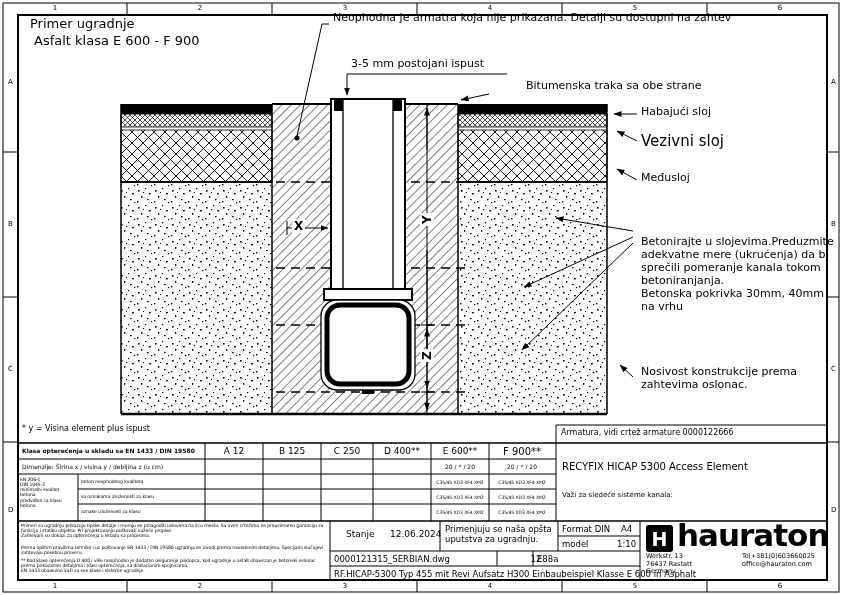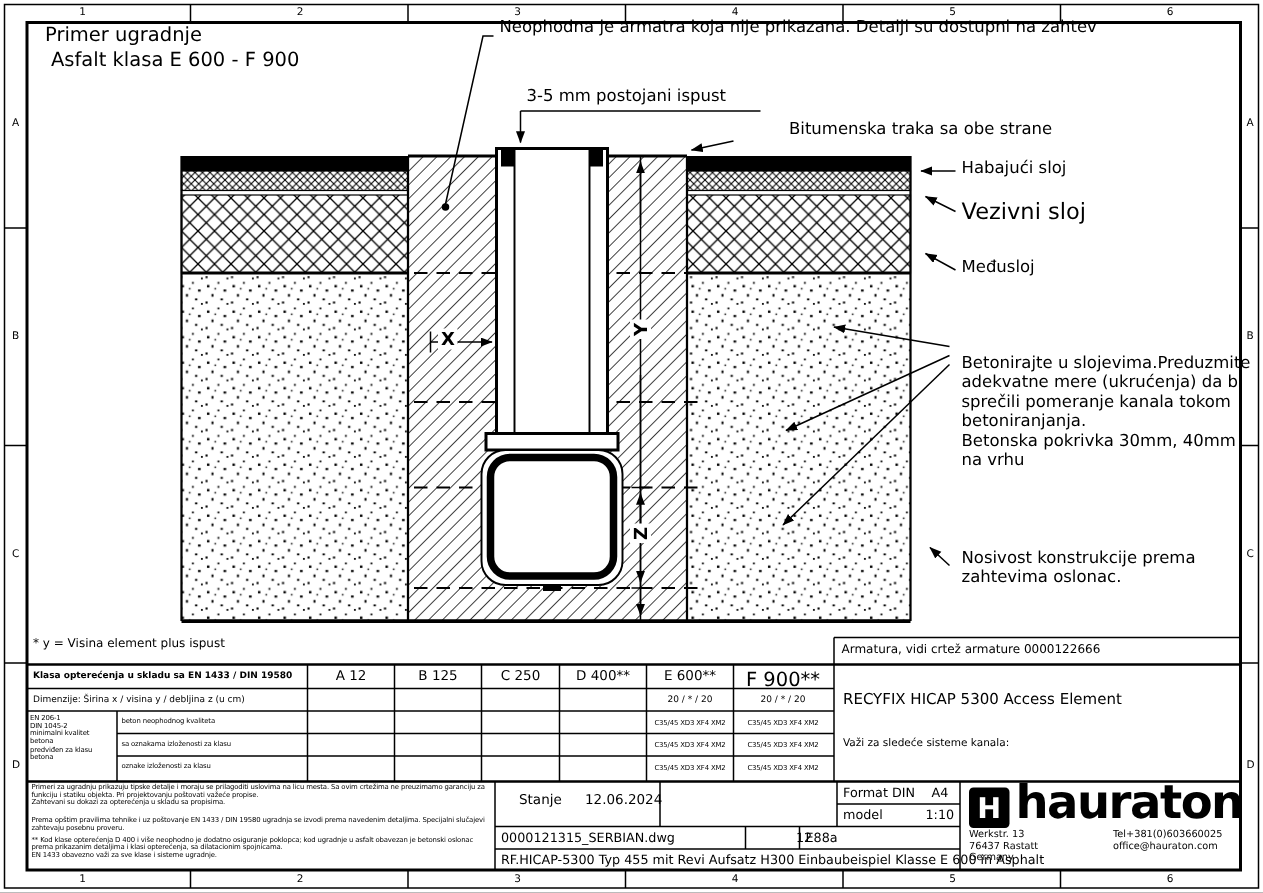--- a/index.html
+++ b/index.html
@@ -219,21 +219,21 @@
   <div class="lbl-dim" style="position:absolute;left:292px;top:219px;">X</div>
   <div class="lbl-dim rot" style="position:absolute;left:420px;top:226px;">Y</div>
   <div class="lbl-dim rot" style="position:absolute;left:420px;top:362px;">Z</div>
 
   <div class="t" style="left:22px;top:447px;font-size:6px;font-weight:bold;">Klasa opterećenja u skladu sa EN 1433 / DIN 19580</div>
   <div class="t ctr" style="left:234px;top:446px;font-size:9px;">A 12</div>
   <div class="t ctr" style="left:292px;top:446px;font-size:9px;">B 125</div>
   <div class="t ctr" style="left:347px;top:446px;font-size:9px;">C 250</div>
   <div class="t ctr" style="left:402px;top:446px;font-size:9px;">D 400**</div>
   <div class="t ctr" style="left:460px;top:446px;font-size:9px;">E 600**</div>
-  <div class="t ctr" style="left:522px;top:446px;font-size:13px;text-align:center;">F 900**</div>
+  <div class="t ctr" style="left:522px;top:446px;font-size:10px;text-align:center;">F 900**</div>
 
   <div class="t" style="left:22px;top:463px;font-size:6px;">Dimenzije: Širina x / visina y / debljina z (u cm)</div>
   <div class="t ctr" style="left:460px;top:463px;font-size:6px;">20 / * / 20</div>
   <div class="t ctr" style="left:522px;top:463px;font-size:6px;">20 / * / 20</div>
 
   <div class="t tiny" style="left:20px;top:477px;width:56px;">EN 206-1
 DIN 1045-2
 minimalni kvalitet betona
 predviđen za klasu betona</div>
   <div class="t tiny" style="left:81px;top:479px;">beton neophodnog kvaliteta</div>
@@ -250,20 +250,22 @@
   <div class="t" style="left:562px;top:461px;font-size:10px;">RECYFIX HICAP 5300 Access Element</div>
 
   <div class="t tiny" style="left:21px;top:523px;width:306px;">Primeri za ugradnju prikazuju tipske detalje i moraju se prilagoditi uslovima na licu mesta. Sa ovim crtežima ne preuzimamo garanciju za funkciju i statiku objekta. Pri projektovanju poštovati važeće propise.
 Zahtevani su dokazi za opterećenja u skladu sa propisima.</div>
   <div class="t tiny" style="left:21px;top:545px;width:306px;">Prema opštim pravilima tehnike i uz poštovanje EN 1433 / DIN 19580 ugradnja se izvodi prema navedenim detaljima. Specijalni slučajevi zahtevaju posebnu proveru.</div>
   <div class="t tiny" style="left:21px;top:558px;width:306px;">** Kod klase opterećenja D 400 i više neophodno je dodatno osiguranje poklopca; kod ugradnje u asfalt obavezan je betonski oslonac prema prikazanim detaljima i klasi opterećenja, sa dilatacionim spojnicama.
 EN 1433 obavezno važi za sve klase i sisteme ugradnje.</div>
 
   <div class="t" style="left:346px;top:529px;font-size:9px;">Stanje</div>
   <div class="t" style="left:390px;top:529px;font-size:9px;">12.06.2024</div>
+  <div class="t" style="left:445px;top:524px;font-size:8.5px;width:110px;">Primenjuju se naša opšta
+uputstva za ugradnju.</div>
   <div class="t" style="left:562px;top:524px;font-size:8.5px;">Format DIN</div>
   <div class="t" style="left:621px;top:524px;font-size:8.5px;">A4</div>
   <div class="t" style="left:562px;top:539px;font-size:8.5px;">model</div>
   <div class="t" style="left:617px;top:539px;font-size:8.5px;">1:10</div>
 
   <div class="t" style="left:334px;top:554px;font-size:8.5px;">0000121315_SERBIAN.dwg</div>
   <div class="t ctr" style="left:536px;top:554px;font-size:8.5px;">12</div>
   <div class="t" style="left:537px;top:554px;font-size:8.5px;">E88a</div>
   <div class="t" style="left:334px;top:569px;font-size:8.5px;">RF.HICAP-5300 Typ 455 mit Revi Aufsatz H300 Einbaubeispiel Klasse E 600 in Asphalt</div>
 

